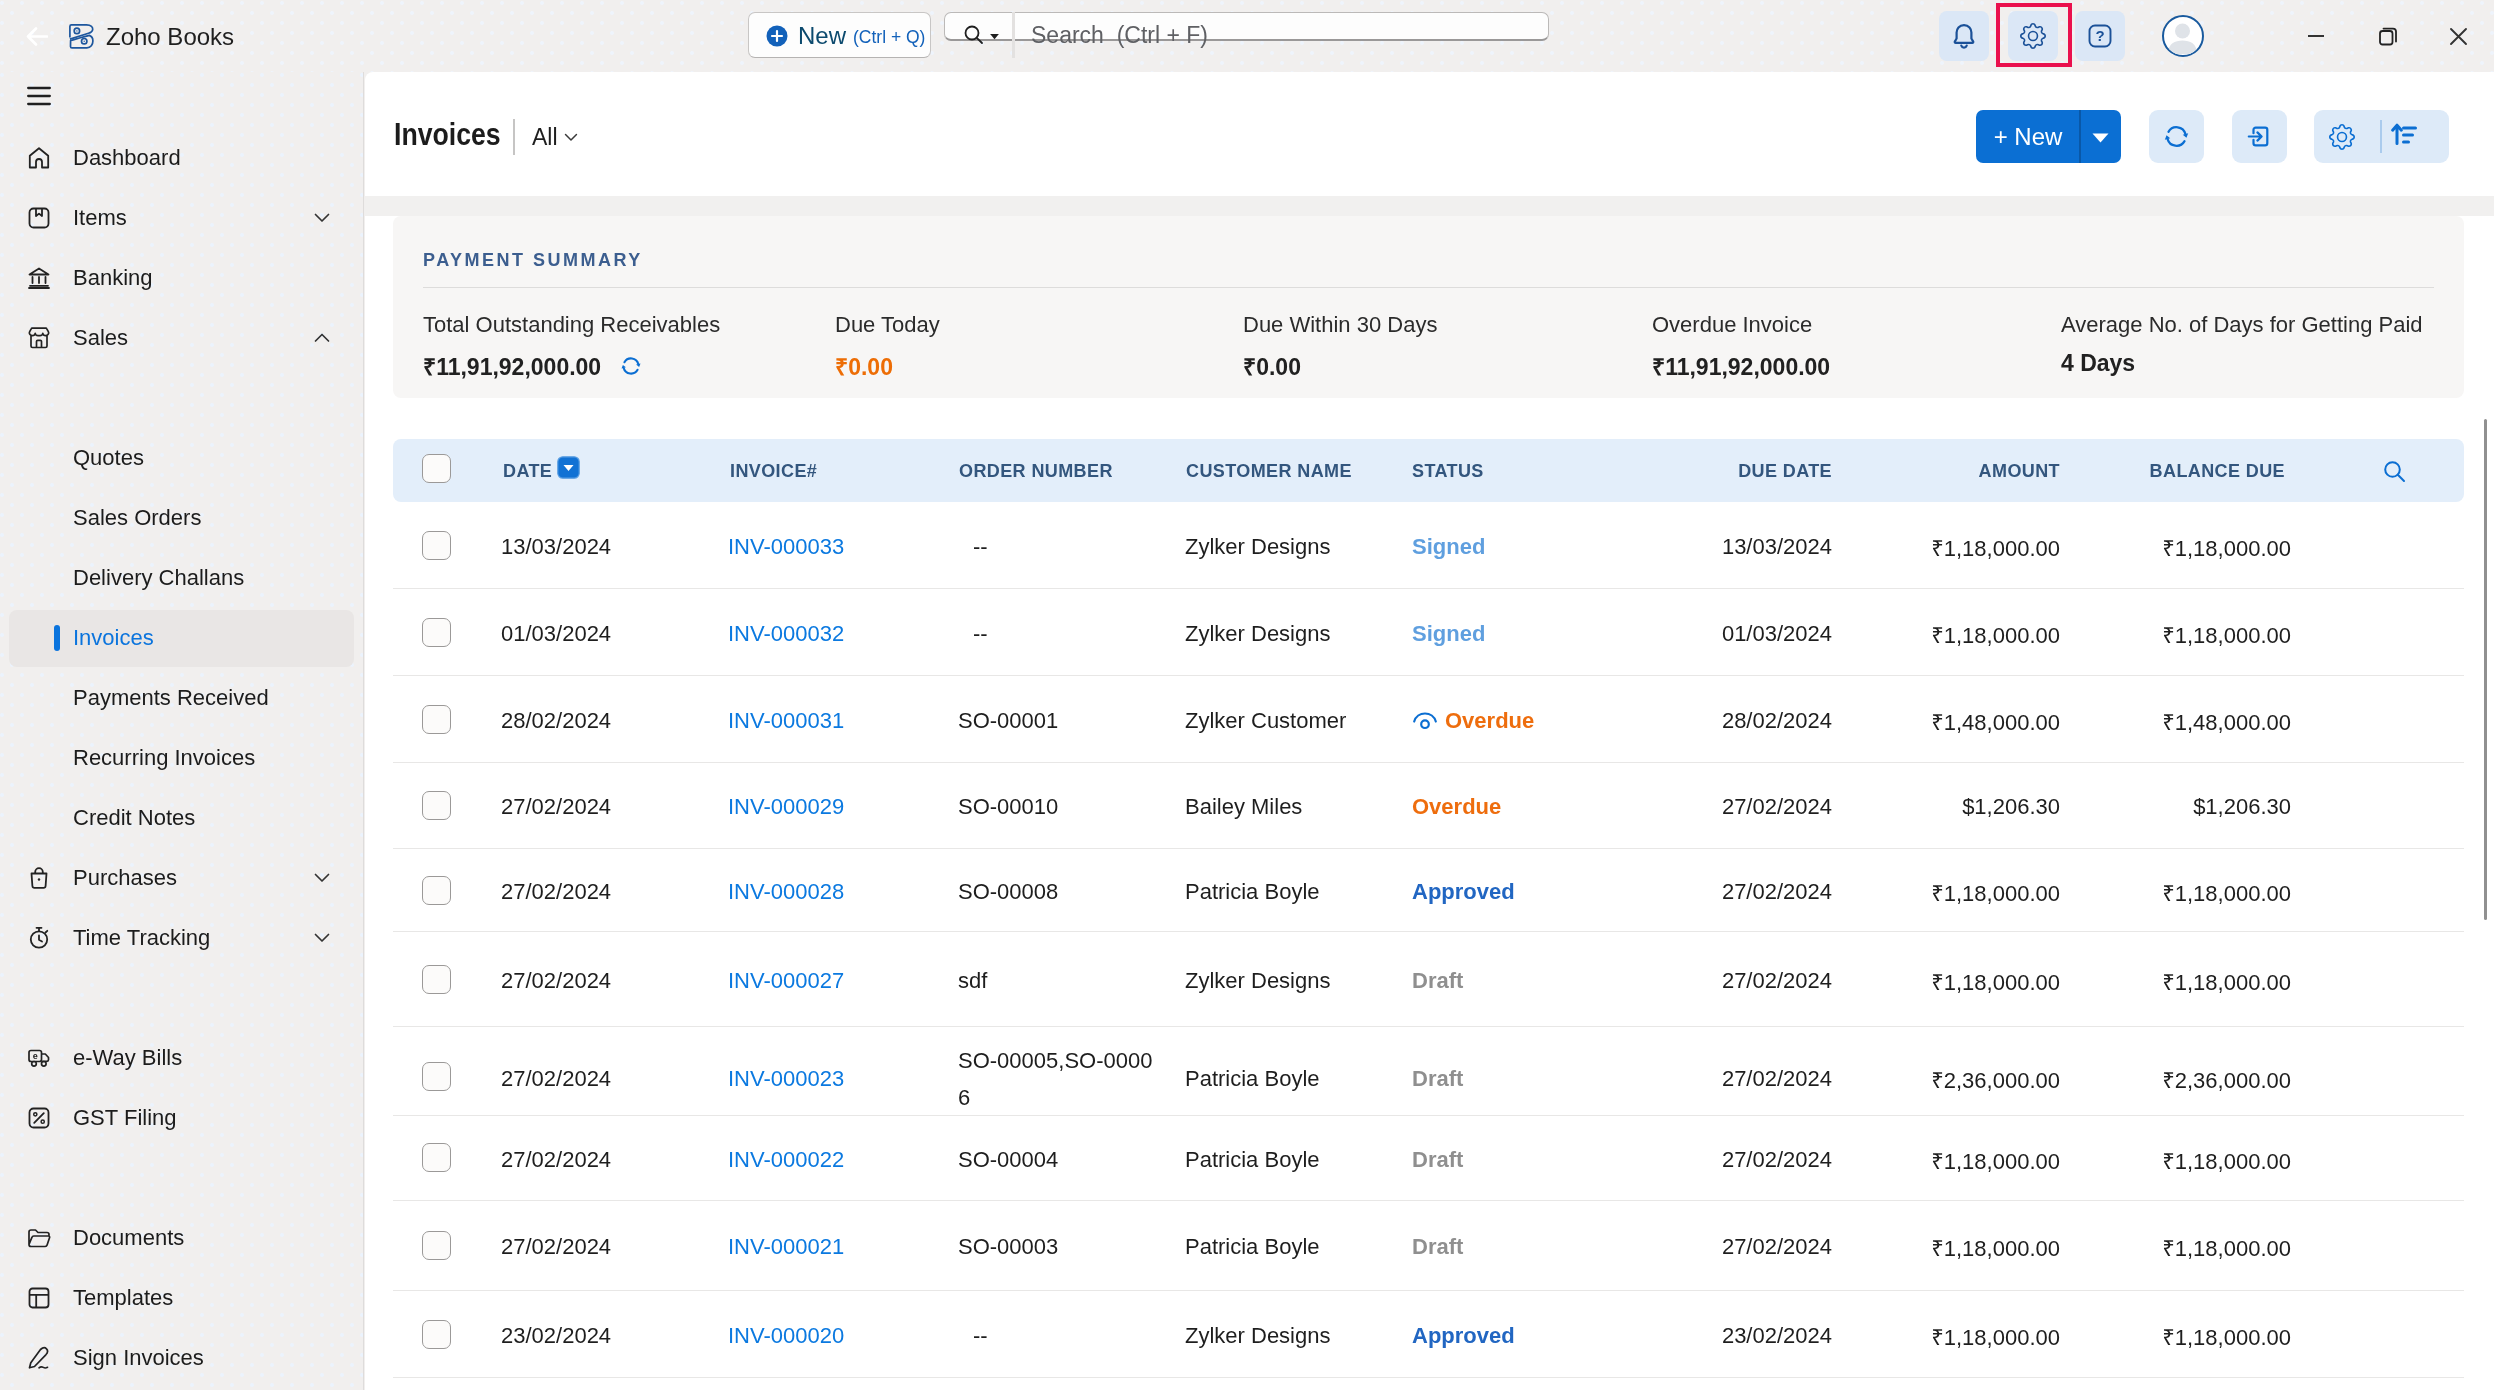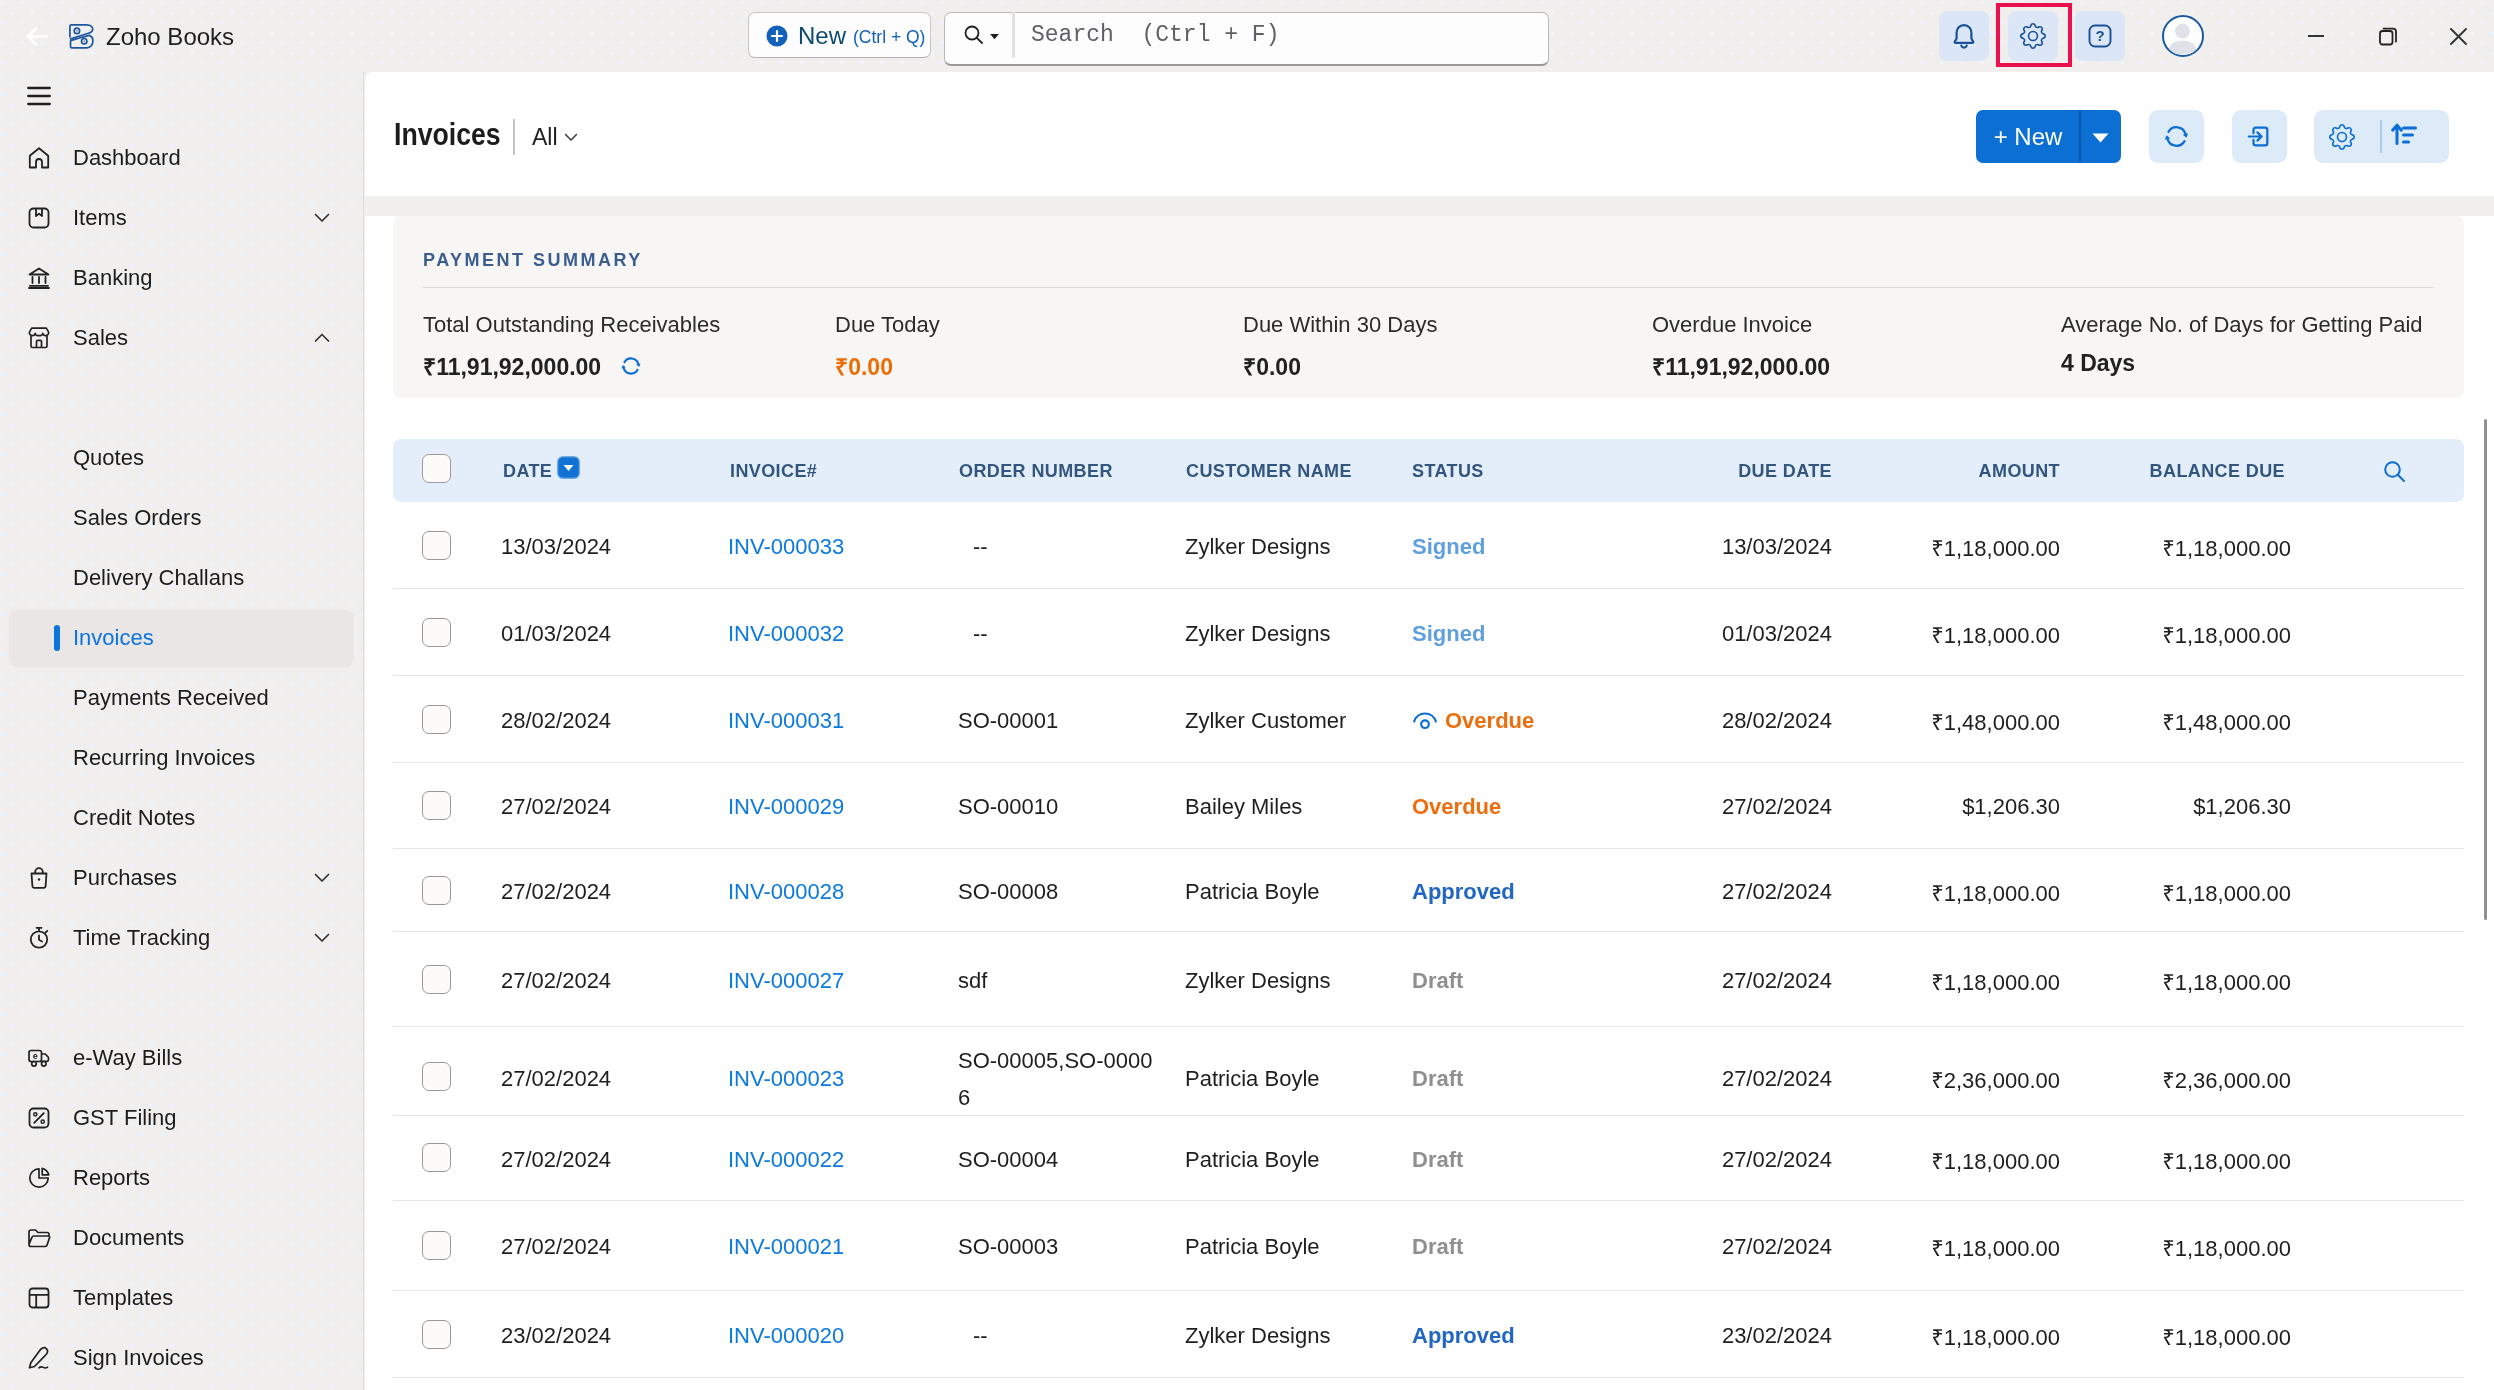--- a/index.html
+++ b/index.html
@@ -278,21 +278,21 @@
 
   <div class="abs" style="left:748px;top:12px;width:183px;height:46px;background:#fdfdfd;border:1px solid #c8c6c5;border-bottom-color:#b5b3b2;border-radius:7px;">
     <svg class="abs" style="left:17px;top:12px;" width="22" height="22" viewBox="0 0 22 22">
       <circle cx="11" cy="11" r="10.5" fill="#1261ba"></circle>
       <path d="M11 6 V16 M6 11 H16" stroke="#ffffff" stroke-width="2.2" stroke-linecap="round"></path>
     </svg>
     <span class="abs" style="left:49px;top:9px;font-size:24px;color:#0c4a6e;">New</span>
     <span class="abs" style="left:104px;top:14px;font-size:17.5px;color:#1261ba;">(Ctrl + Q)</span>
   </div>
 
-  <div class="abs" style="left:944px;top:12px;width:605px;height:54px;background:#fdfdfd;border:1px solid #bbb9b8;border-bottom:2px solid #9a9898;border-radius:7px;font-family:Liberation Mono, monospace;">
+  <div class="abs" style="left:944px;top:12px;width:605px;height:29px;background:#fdfdfd;border:1px solid #bbb9b8;border-bottom:2px solid #9a9898;border-radius:7px;">
     <svg class="abs" style="left:18px;top:11px;" width="21" height="21" viewBox="0 0 21 21">
       <circle cx="9" cy="9" r="6.5" fill="none" stroke="#1f1f1f" stroke-width="1.8"></circle>
       <path d="M13.8 13.8 L19 19" stroke="#1f1f1f" stroke-width="1.8" stroke-linecap="round"></path>
     </svg>
     <svg class="abs" style="left:44px;top:20px;" width="11" height="7" viewBox="0 0 12 8">
       <path d="M1 1 L6 7 L11 1 Z" fill="#1f1f1f"></path>
     </svg>
     <div class="abs" style="left:67px;top:-1px;width:3px;height:46px;background:#e3e1e0;"></div>
     <span class="abs" style="left:86px;top:9px;font-size:23px;color:#5f6064;">Search&nbsp; (Ctrl + F)</span>
   </div>
@@ -439,26 +439,20 @@
   <div class="nav" style="top:1016px;">
     <svg class="ic" width="26" height="26" viewBox="0 0 26 26">
         <rect x="3.5" y="3.5" width="19" height="19" rx="4" fill="none" stroke="#222" stroke-width="1.8"></rect>
         <path d="M8.2 17.8 L17.8 8.2" stroke="#222" stroke-width="1.8" stroke-linecap="round"></path>
         <circle cx="9.3" cy="9.3" r="1.6" fill="none" stroke="#222" stroke-width="1.5"></circle>
         <circle cx="16.7" cy="16.7" r="1.6" fill="none" stroke="#222" stroke-width="1.5"></circle>
       </svg>
     <span class="txt">GST Filing</span>
   </div>
 
-  <div class="nav" style="top:1076px;">
-    <svg class="ic" width="26" height="26" viewBox="0 0 26 26">
-        <path d="M13 3.8 A9.2 9.2 0 1 0 22.2 13 L13 13 Z M16.2 3.4 A9.6 9.6 0 0 1 22.8 9.8 L16.2 9.8 Z" fill="none" stroke="#222" stroke-width="1.7" stroke-linejoin="round"></path>
-      </svg>
-    <span class="txt">Reports</span>
-  </div>
 
   <div class="nav" style="top:1136px;padding-left:12px;">
     <svg class="ic" width="26" height="26" viewBox="0 0 26 26">
         <path d="M3 7 a2 2 0 0 1 2 -2 h4.5 l2.5 2.5 H21 a2 2 0 0 1 2 2 V11 M3 7 V19.5 a2 2 0 0 0 2 2 H19.2 a2 2 0 0 0 1.9 -1.4 L23.6 12.6 A1.2 1.2 0 0 0 22.5 11 H7.8 a2 2 0 0 0 -1.9 1.4 L3 19.5" fill="none" stroke="#222" stroke-width="1.7" stroke-linejoin="round"></path>
       </svg>
     <span class="txt">Documents</span>
   </div>
 
   <div class="nav" style="top:1196px;">
     <svg class="ic" width="26" height="26" viewBox="0 0 26 26">

